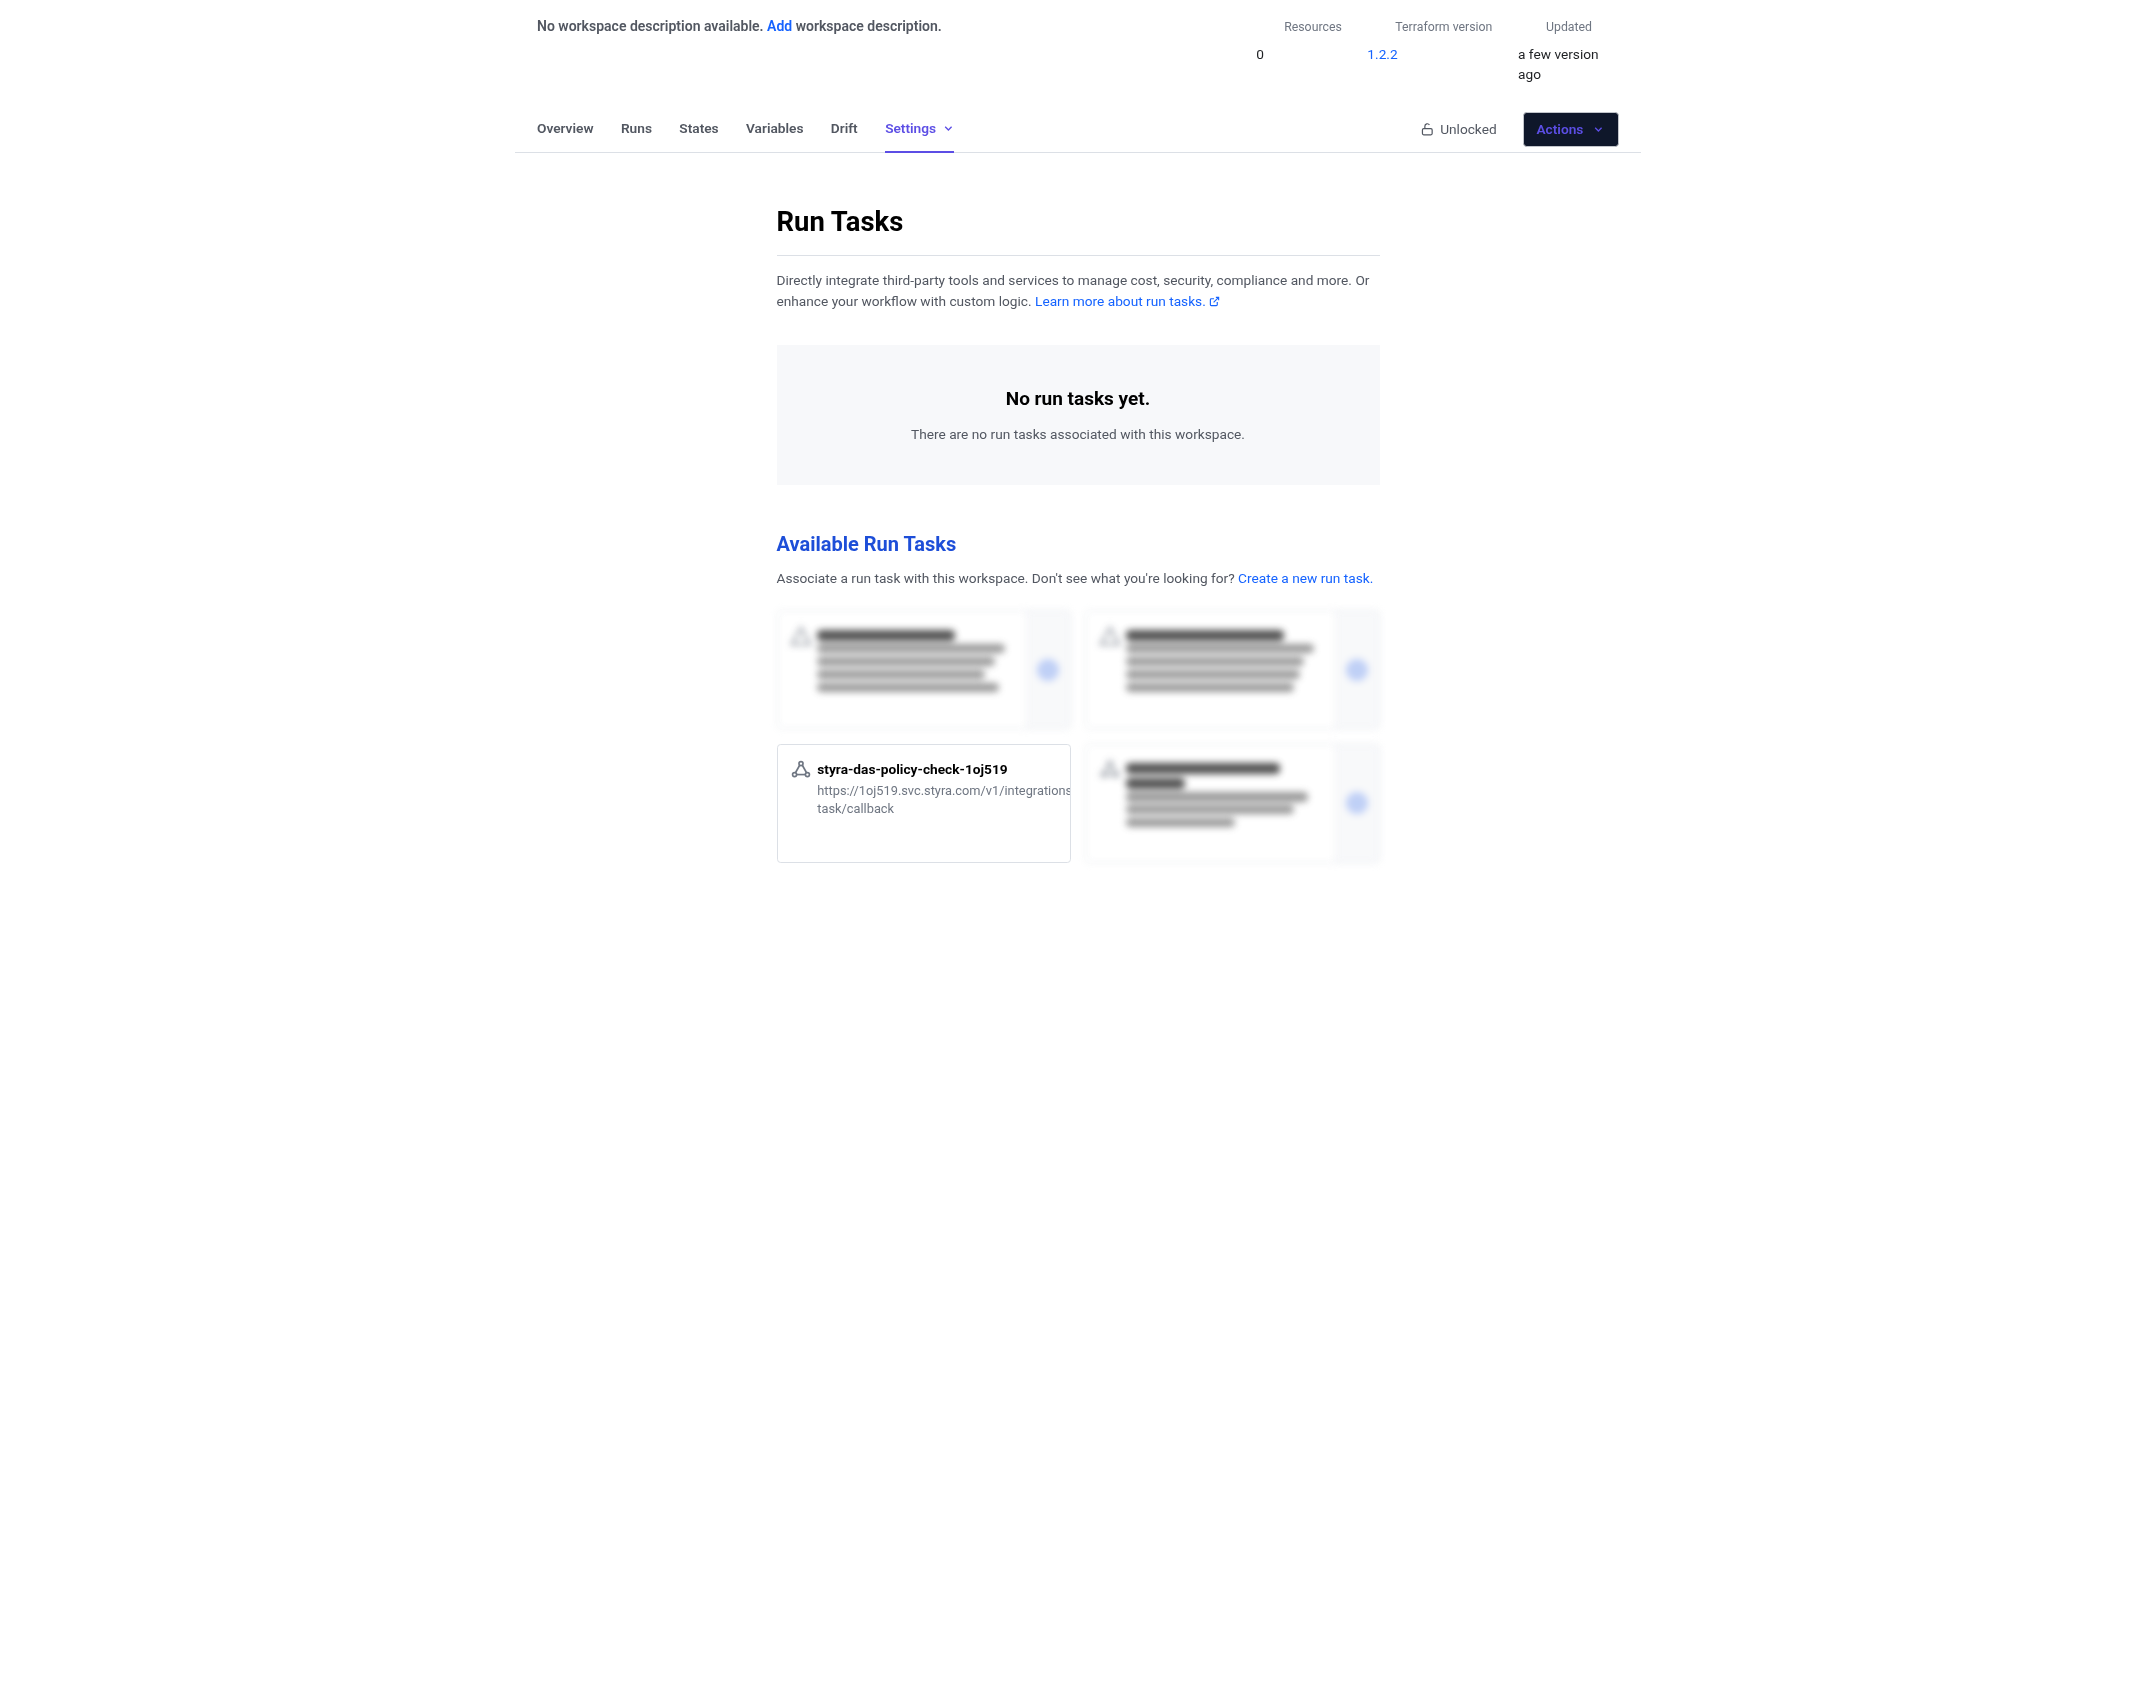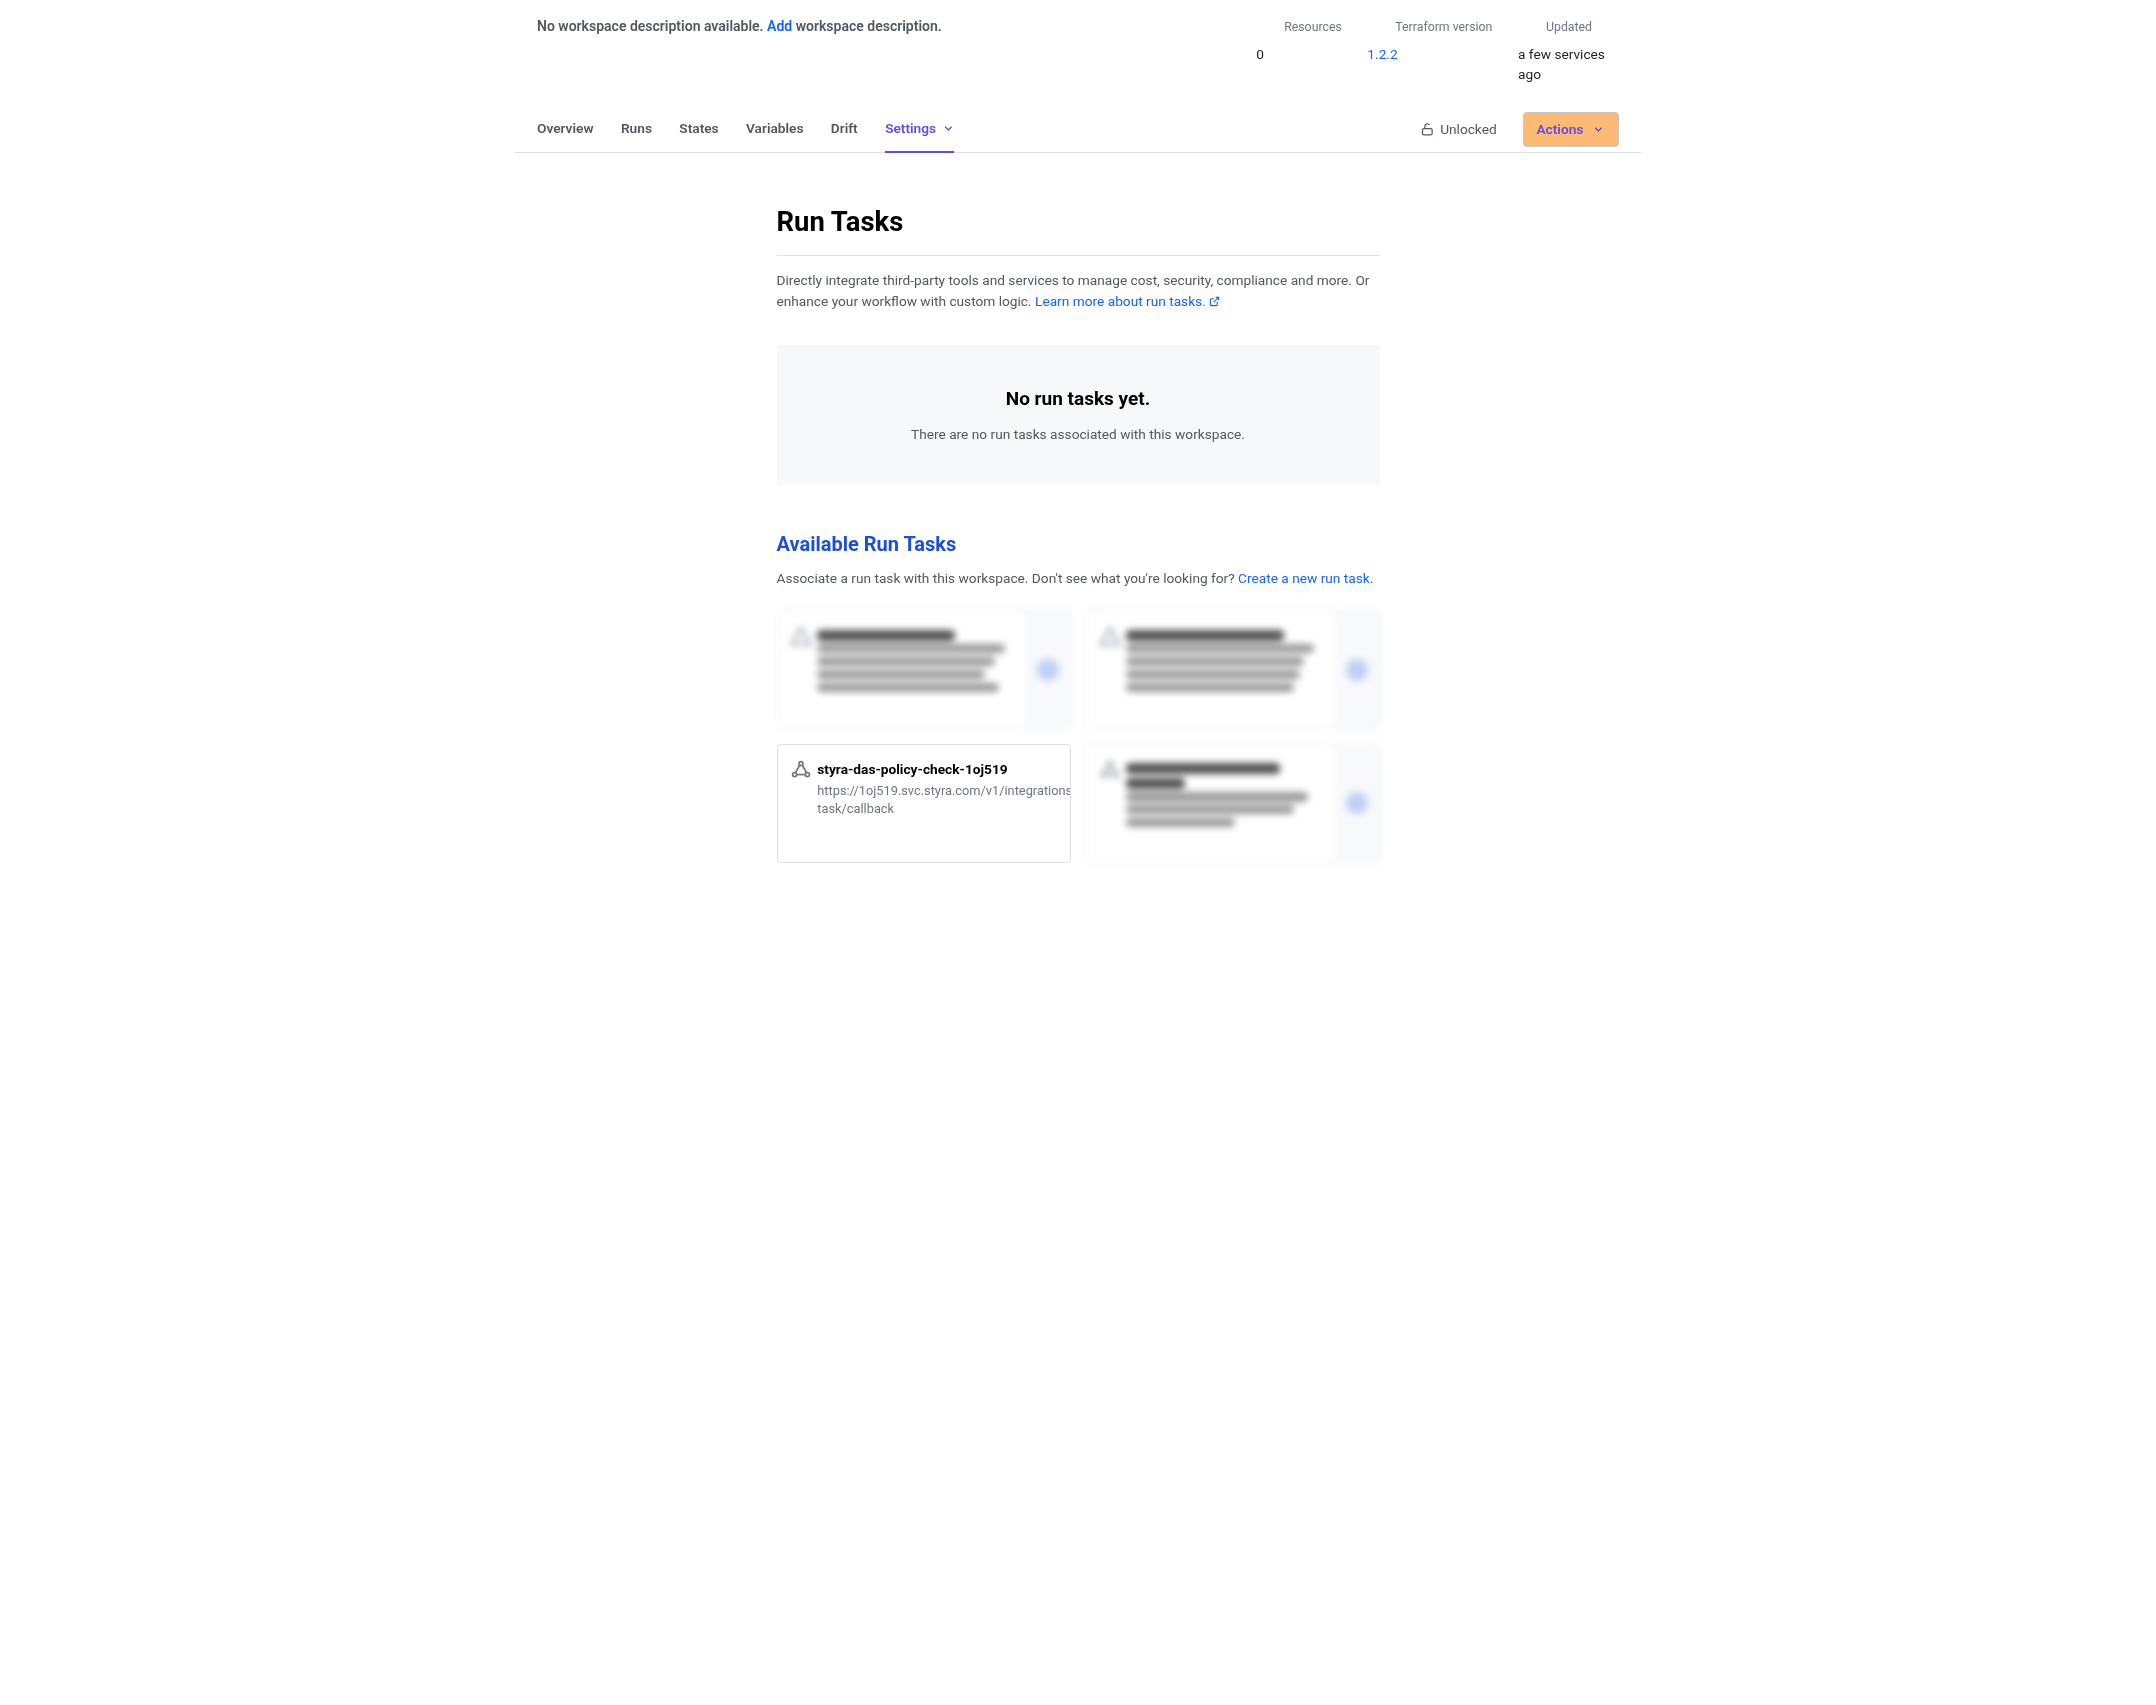--- a/index.html
+++ b/index.html
@@ -24,21 +24,21 @@
 .meta-label { color: #6f7682; font-size: 12.3px; margin-bottom: 7.3px; padding-left: 28px; }
 .meta-value { color: #1f2124; font-size: 13.7px; }
 .meta-value.link { color: #1563ff; cursor: pointer; }
 .tabbar-wrap { border-bottom: 0.9px solid #dce0e6; margin-top: 22px; }
 .tabbar { padding: 0 22px; display: flex; justify-content: space-between; align-items: center; }
 .tabs { display: flex; gap: 27.4px; }
 .tab { padding: 11px 0 12.8px 0; color: #525761; font-weight: 600; font-size: 13.7px; cursor: pointer; display: flex; align-items: center; gap: 5.5px; border-bottom: 2.7px solid transparent; margin-bottom: -0.9px; }
 .tab.active { color: #5c4ee5; border-bottom-color: #5c4ee5; }
 .tabbar-right { display: flex; align-items: center; gap: 26px; }
 .unlocked { display: flex; align-items: center; gap: 5.5px; color: #525761; font-size: 13.7px; }
-.actions-btn { border: 0.9px solid #c2c5cb; border-radius: 3.7px; padding: 6.4px 12.8px; color: #5c4ee5; font-weight: 600; background: #fdba74; cursor: pointer; display: flex; align-items: center; gap: 9.1px; font-size: 13.7px; }
+.actions-btn { border: 0.9px solid #c2c5cb; border-radius: 3.7px; padding: 6.4px 12.8px; color: #5c4ee5; font-weight: 600; background: #0f172a; cursor: pointer; display: flex; align-items: center; gap: 9.1px; font-size: 13.7px; }
 .content { max-width: 603px; margin: 49px auto 37px auto; }
 .h1 { font-size: 27.4px; font-weight: 700; color: #000; margin-bottom: 11px; }
 .hr { border-bottom: 0.9px solid #dce0e6; margin-bottom: 14.6px; }
 .desc { color: #525761; font-size: 13.7px; line-height: 1.55; margin-bottom: 31px; }
 .desc a { color: #1563ff; text-decoration: none; }
 .ext-icon { display: inline-block; margin-left: 3.7px; vertical-align: -0.9px; }
 .empty-box { background: #f7f8fa; padding: 40px 18.3px; text-align: center; margin-bottom: 44px; }
 .empty-title { font-size: 19px; font-weight: 700; color: #000; margin-bottom: 11px; }
 .empty-sub { color: #525761; font-size: 13.7px; }
 .h2 { font-size: 20px; font-weight: 700; color: #1d4ed8; margin-bottom: 9.1px; }
@@ -73,21 +73,21 @@
       <div class="meta-col">
         <div class="meta-label">Resources</div>
         <div class="meta-value">0</div>
       </div>
       <div class="meta-col">
         <div class="meta-label">Terraform version</div>
         <div class="meta-value link">1.2.2</div>
       </div>
       <div class="meta-col" style="max-width:101px">
         <div class="meta-label">Updated</div>
-        <div class="meta-value">a few services ago</div>
+        <div class="meta-value">a few version ago</div>
       </div>
     </div>
   </div>
 
   <div class="tabbar-wrap">
     <div class="tabbar">
       <div class="tabs">
         <div class="tab">Overview</div>
         <div class="tab">Runs</div>
         <div class="tab">States</div>

